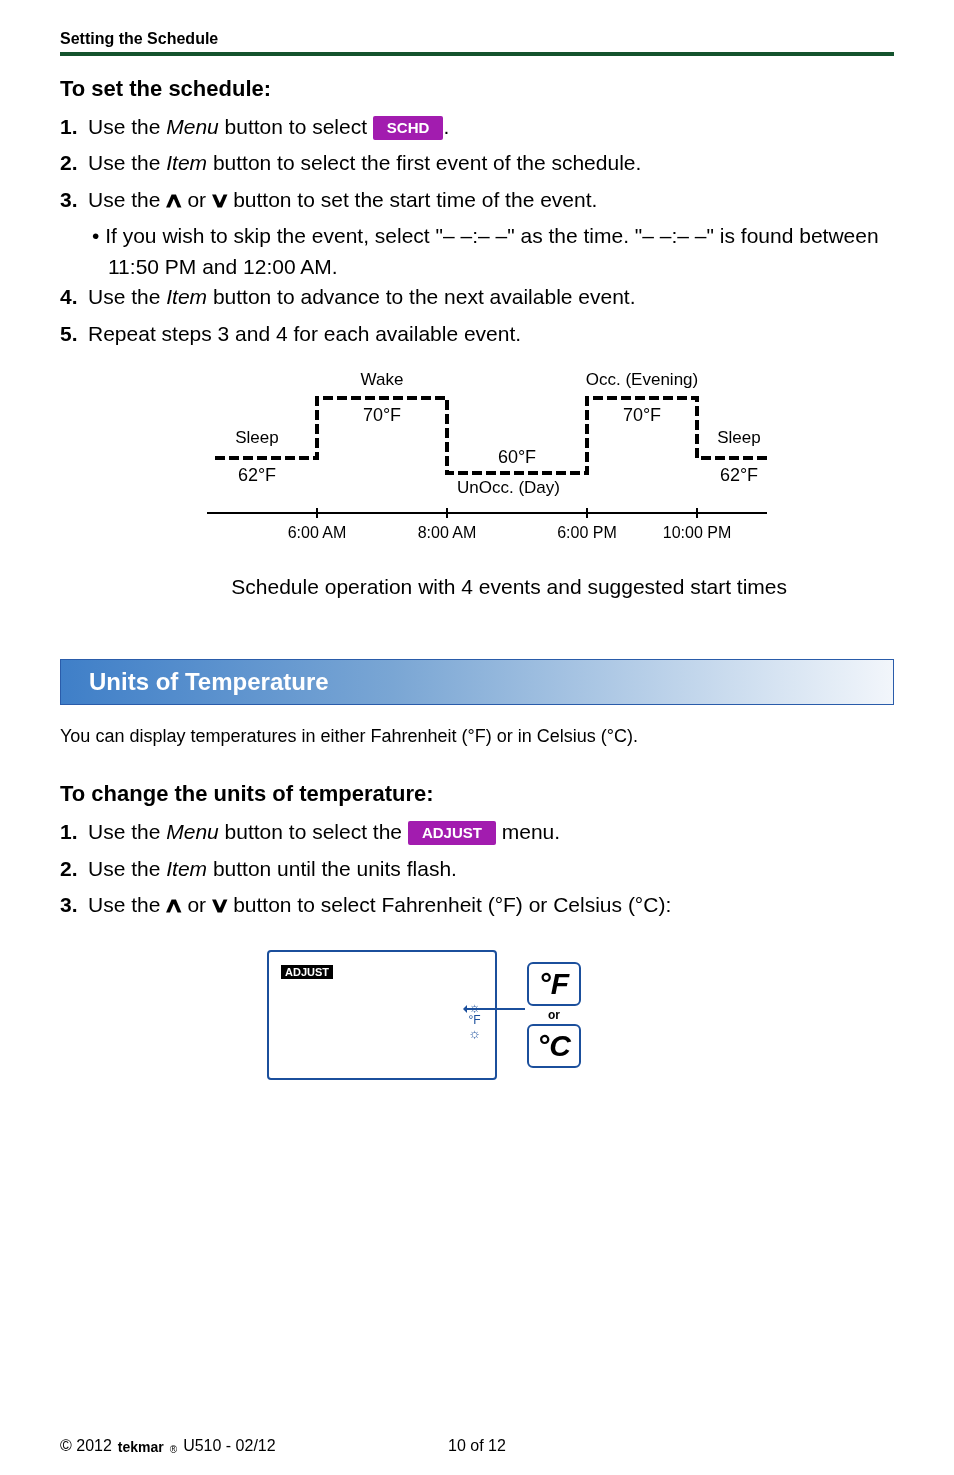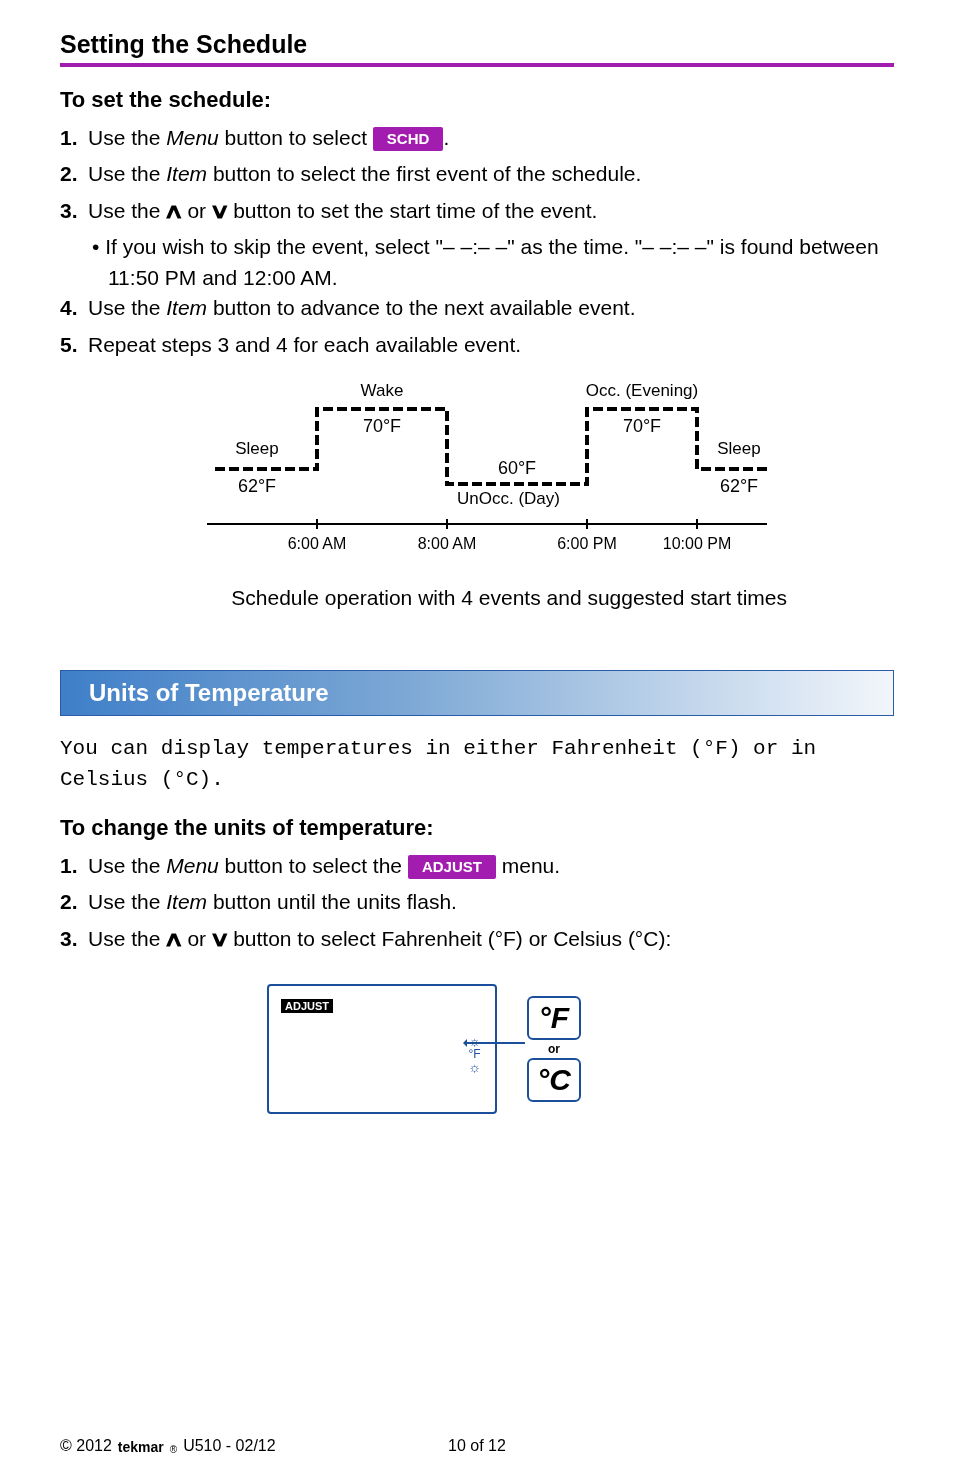--- a/index.html
+++ b/index.html
@@ -5,23 +5,23 @@
   * { box-sizing: border-box; margin: 0; padding: 0; }
   body {
     font-family: Arial, Helvetica, sans-serif;
     width: 954px;
     height: 1475px;
     padding: 30px 60px 20px 60px;
     color: #000;
     position: relative;
   }
   .section-title {
-    font-size: 25px;
-    font-weight: bold;
-    border-bottom: 4px solid #a21caf;
+    font-size: 16px;
+    font-weight: bold;
+    border-bottom: 4px solid #14532d;
     padding-bottom: 4px;
     margin-bottom: 20px;
   }
   .sub-title {
     font-size: 22px;
     font-weight: bold;
     margin-bottom: 10px;
   }
   .step-list { list-style: none; }
   .step-item {
@@ -59,21 +59,21 @@
   .banner {
     background: linear-gradient(to right, #3f7fc8 0%, #7aa6d4 40%, #f2f6fb 100%);
     color: #fff;
     font-size: 24px;
     font-weight: bold;
     padding: 8px 28px;
     border: 1px solid #2a5caa;
     margin-top: 60px;
     margin-bottom: 18px;
   }
-  .body-text { font-size: 21px; line-height: 1.45; margin-bottom: 20px; font-family: Liberation Mono, monospace; }
+  .body-text { font-size: 18px; line-height: 1.45; margin-bottom: 32px; }
 
   
   .units-diagram {
     width: 420px;
     margin: 30px auto 0;
     display: flex;
     align-items: center;
     gap: 30px;
   }
   .lcd-box {

